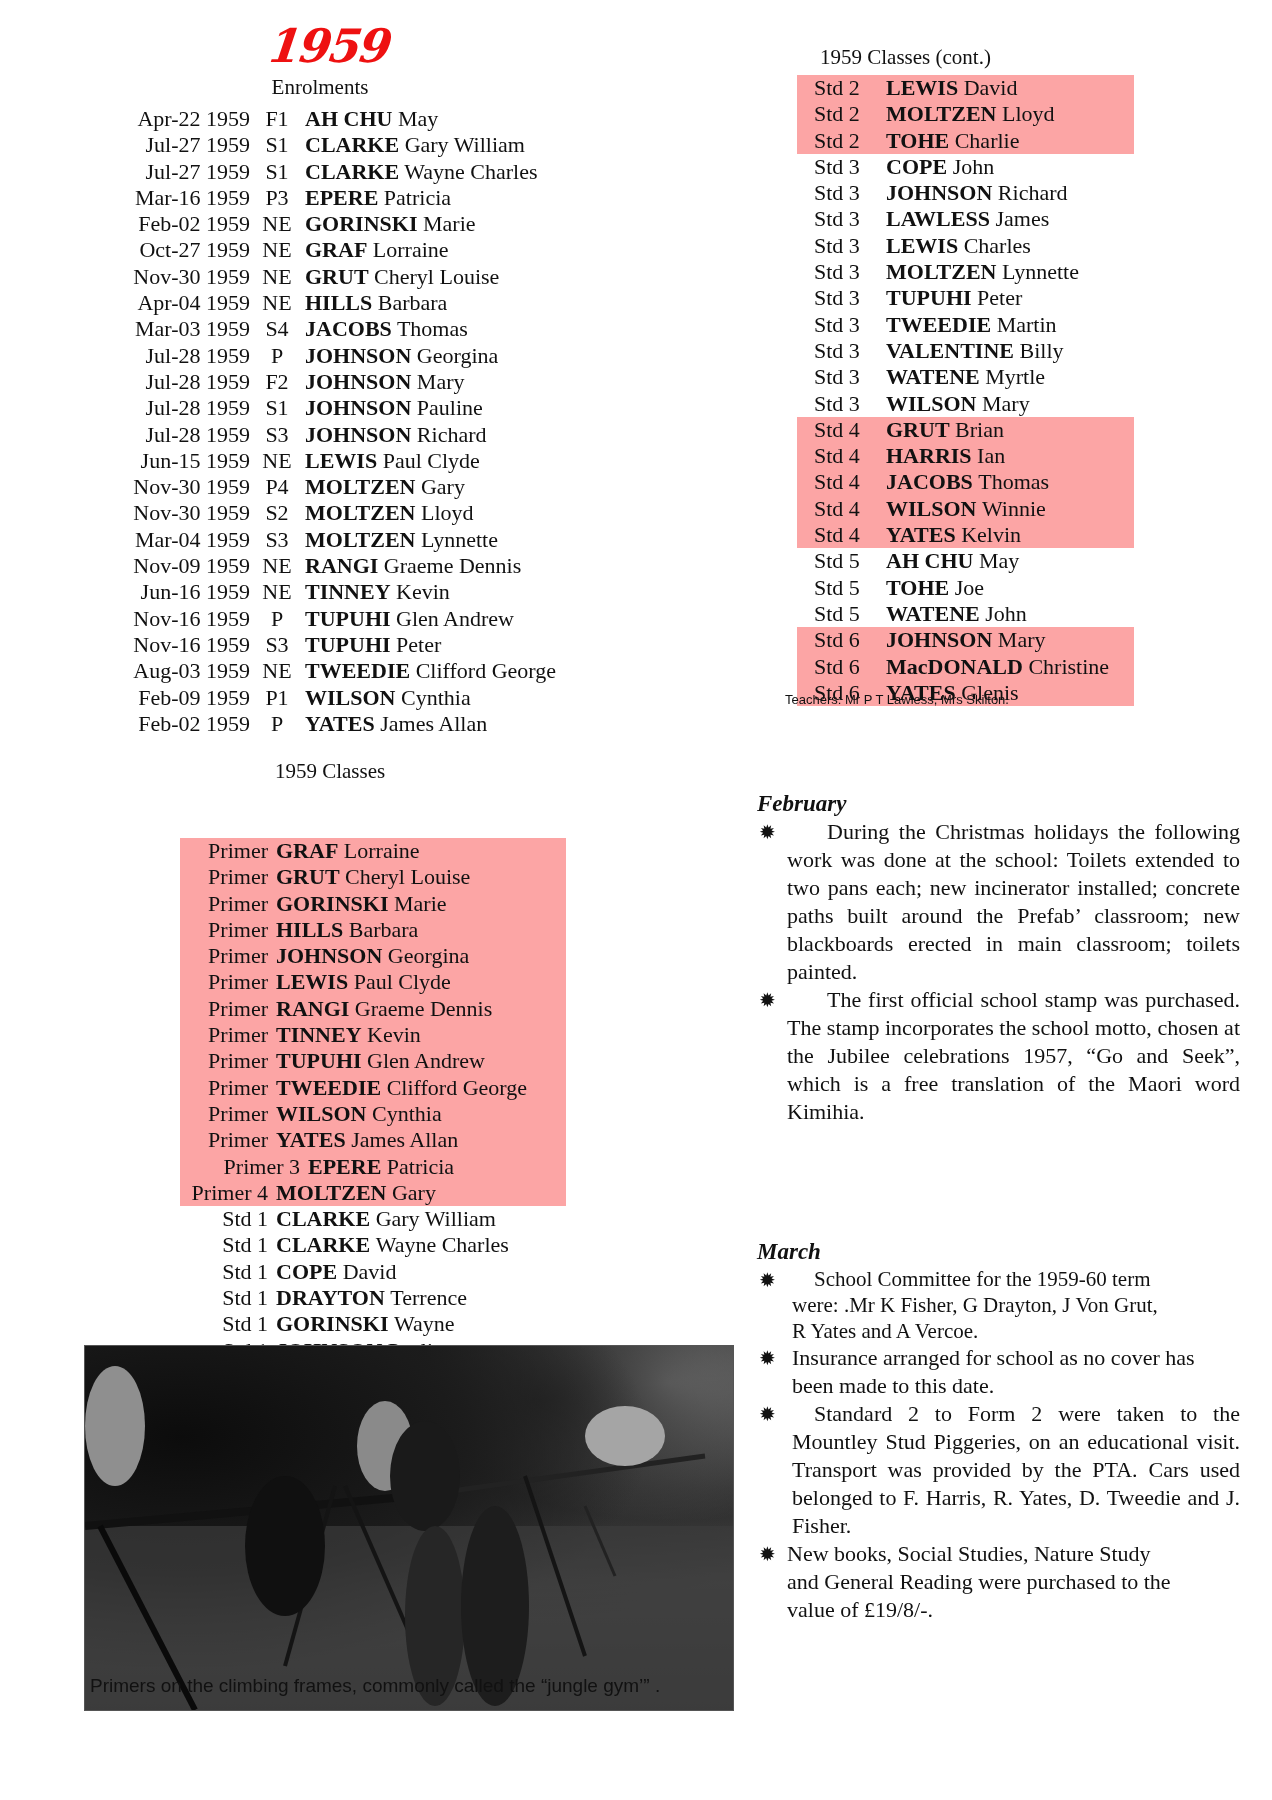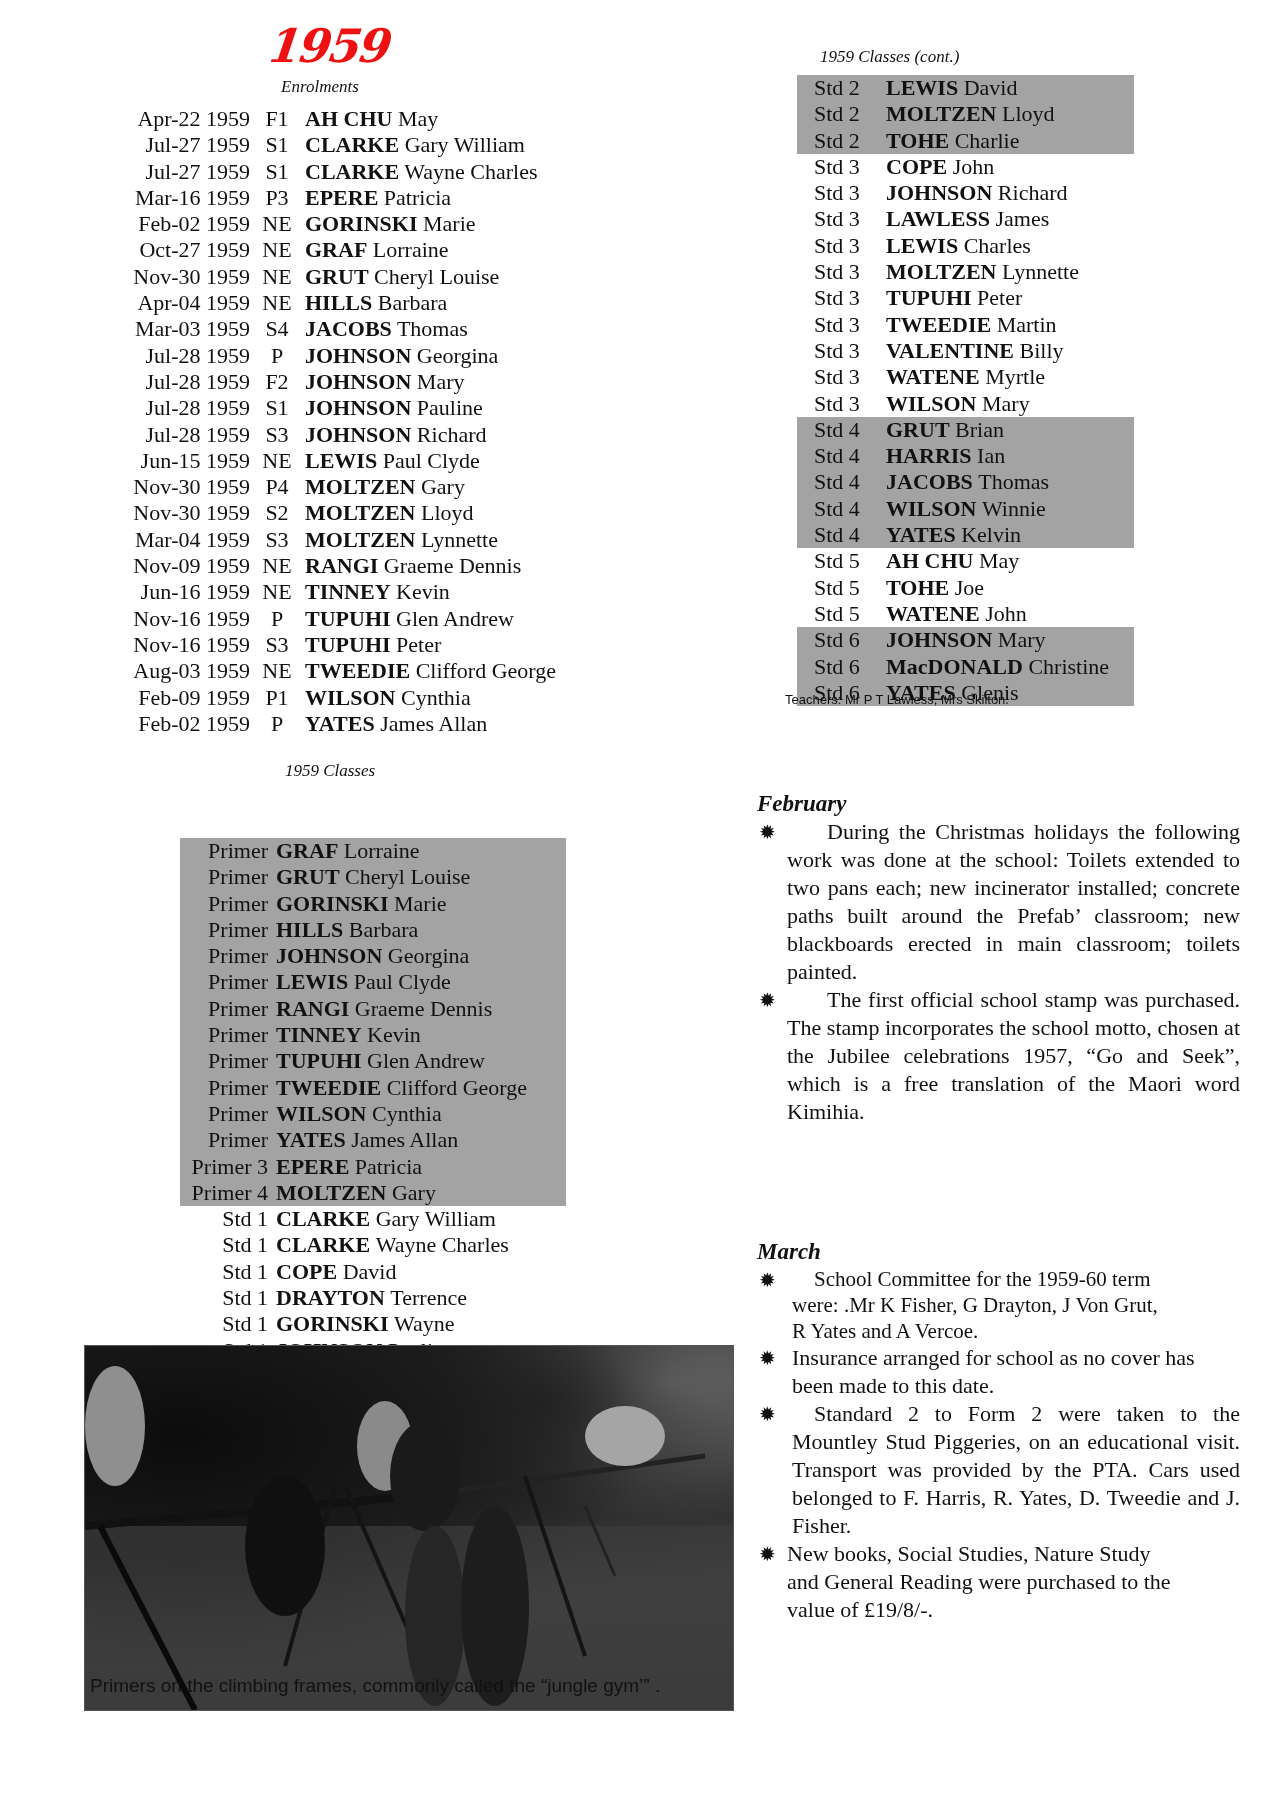--- a/index.html
+++ b/index.html
@@ -8,30 +8,30 @@
       font-family: "Liberation Serif", "DejaVu Serif", serif;
       color: #111111;
     }
     .abs { position: absolute; }
     .title {
       left: 270px; top: 18px; width: 110px; text-align: center;
       font-family: "DejaVu Serif", serif; font-style: italic; font-weight: bold;
       font-size: 46px; color: #ee1111; letter-spacing: -2px; transform: skewX(-8deg);
       line-height: 56px;
     }
-    .subhead { font-style: italic; font-size: 17px; line-height: 26px; }
+    .subhead { font-size: 21px; line-height: 26px; }
     .row { font-size: 22px; line-height: 26.3px; white-space: nowrap; display: flex; }
     .row b { font-weight: bold; }
     
     .enrol { left: 100px; top: 106px; }
     .enrol .date { width: 150px; text-align: right; }
     .enrol .lvl { width: 50px; text-align: center; margin-left: 2px; }
     .enrol .name { margin-left: 3px; }
     
-    .cls-block { background: #a3a3a3; }
+    .cls-block { background: #fca5a5; }
     .cls .label { text-align: right; padding-right: 8px; }
     .classes-left { left: 180px; top: 792px; width: 386px; margin-top: 46px; }
     .classes-left .label { width: 96px; }
     .classes-right { left: 797px; top: 75px; width: 337px; }
     .classes-right .label { width: 64px; text-align: left; padding-left: 17px; padding-right: 8px; }
     .teachers { left: 785px; top: 692px; font-family: "Liberation Sans", sans-serif; font-size: 13px; }
     
     .month { font-weight: bold; font-style: italic; font-size: 23px; line-height: 28px; }
     .bullet-list { left: 757px; width: 483px; }
     .bullet { position: relative; font-size: 22px; line-height: 28px; text-align: justify; }
@@ -224,21 +224,21 @@
   </div>
       <div class="row">
     <span class="label" style="width: 88px;">Primer</span>
     <span><b>WILSON</b>&nbsp;<span>Cynthia</span></span>
   </div>
       <div class="row">
     <span class="label" style="width: 88px;">Primer</span>
     <span><b>YATES</b>&nbsp;<span>James Allan</span></span>
   </div>
       <div class="row">
-    <span class="label" style="width: 88px;">Primer 3</span>
+    <span class="label" style="width: 88px; padding-left: 32px;">Primer 3</span>
     <span><b>EPERE</b>&nbsp;<span>Patricia</span></span>
   </div>
       <div class="row">
     <span class="label" style="width: 88px;">Primer 4</span>
     <span><b>MOLTZEN</b>&nbsp;<span>Gary</span></span>
   </div>
     </div>
   <div id="std1-list">
       <div class="row">
     <span class="label" style="width: 88px;">Std 1</span>

